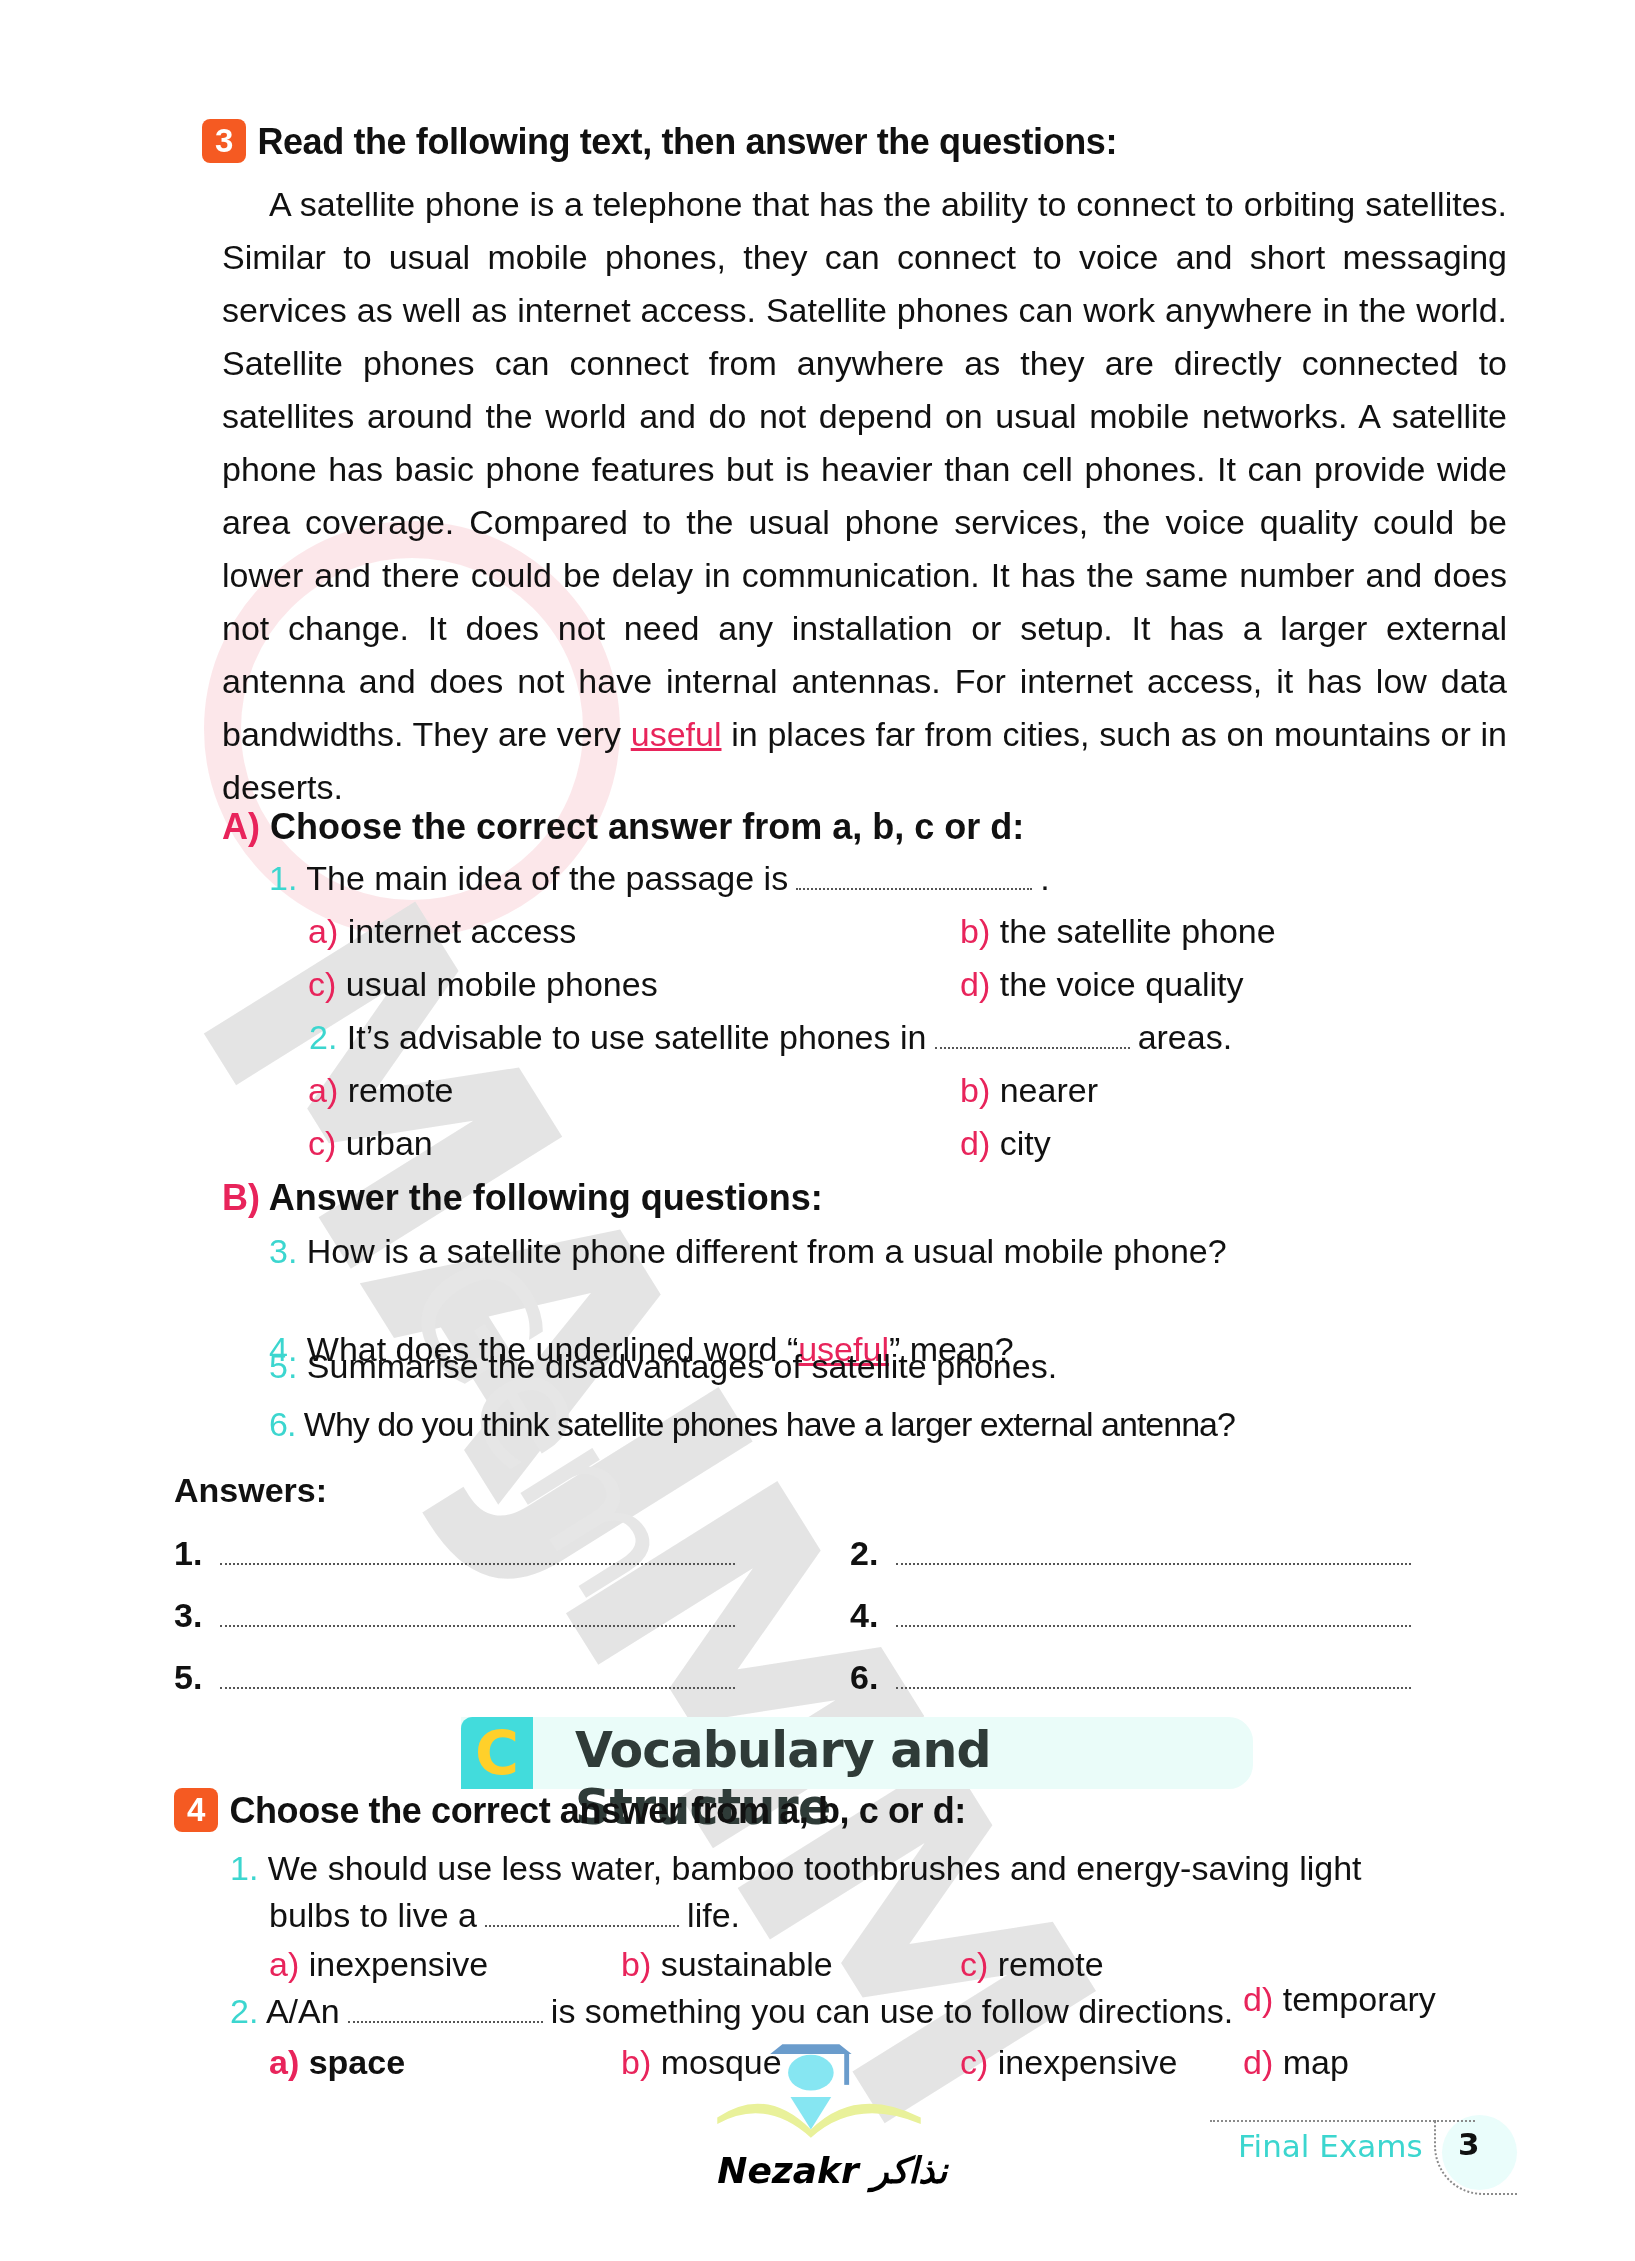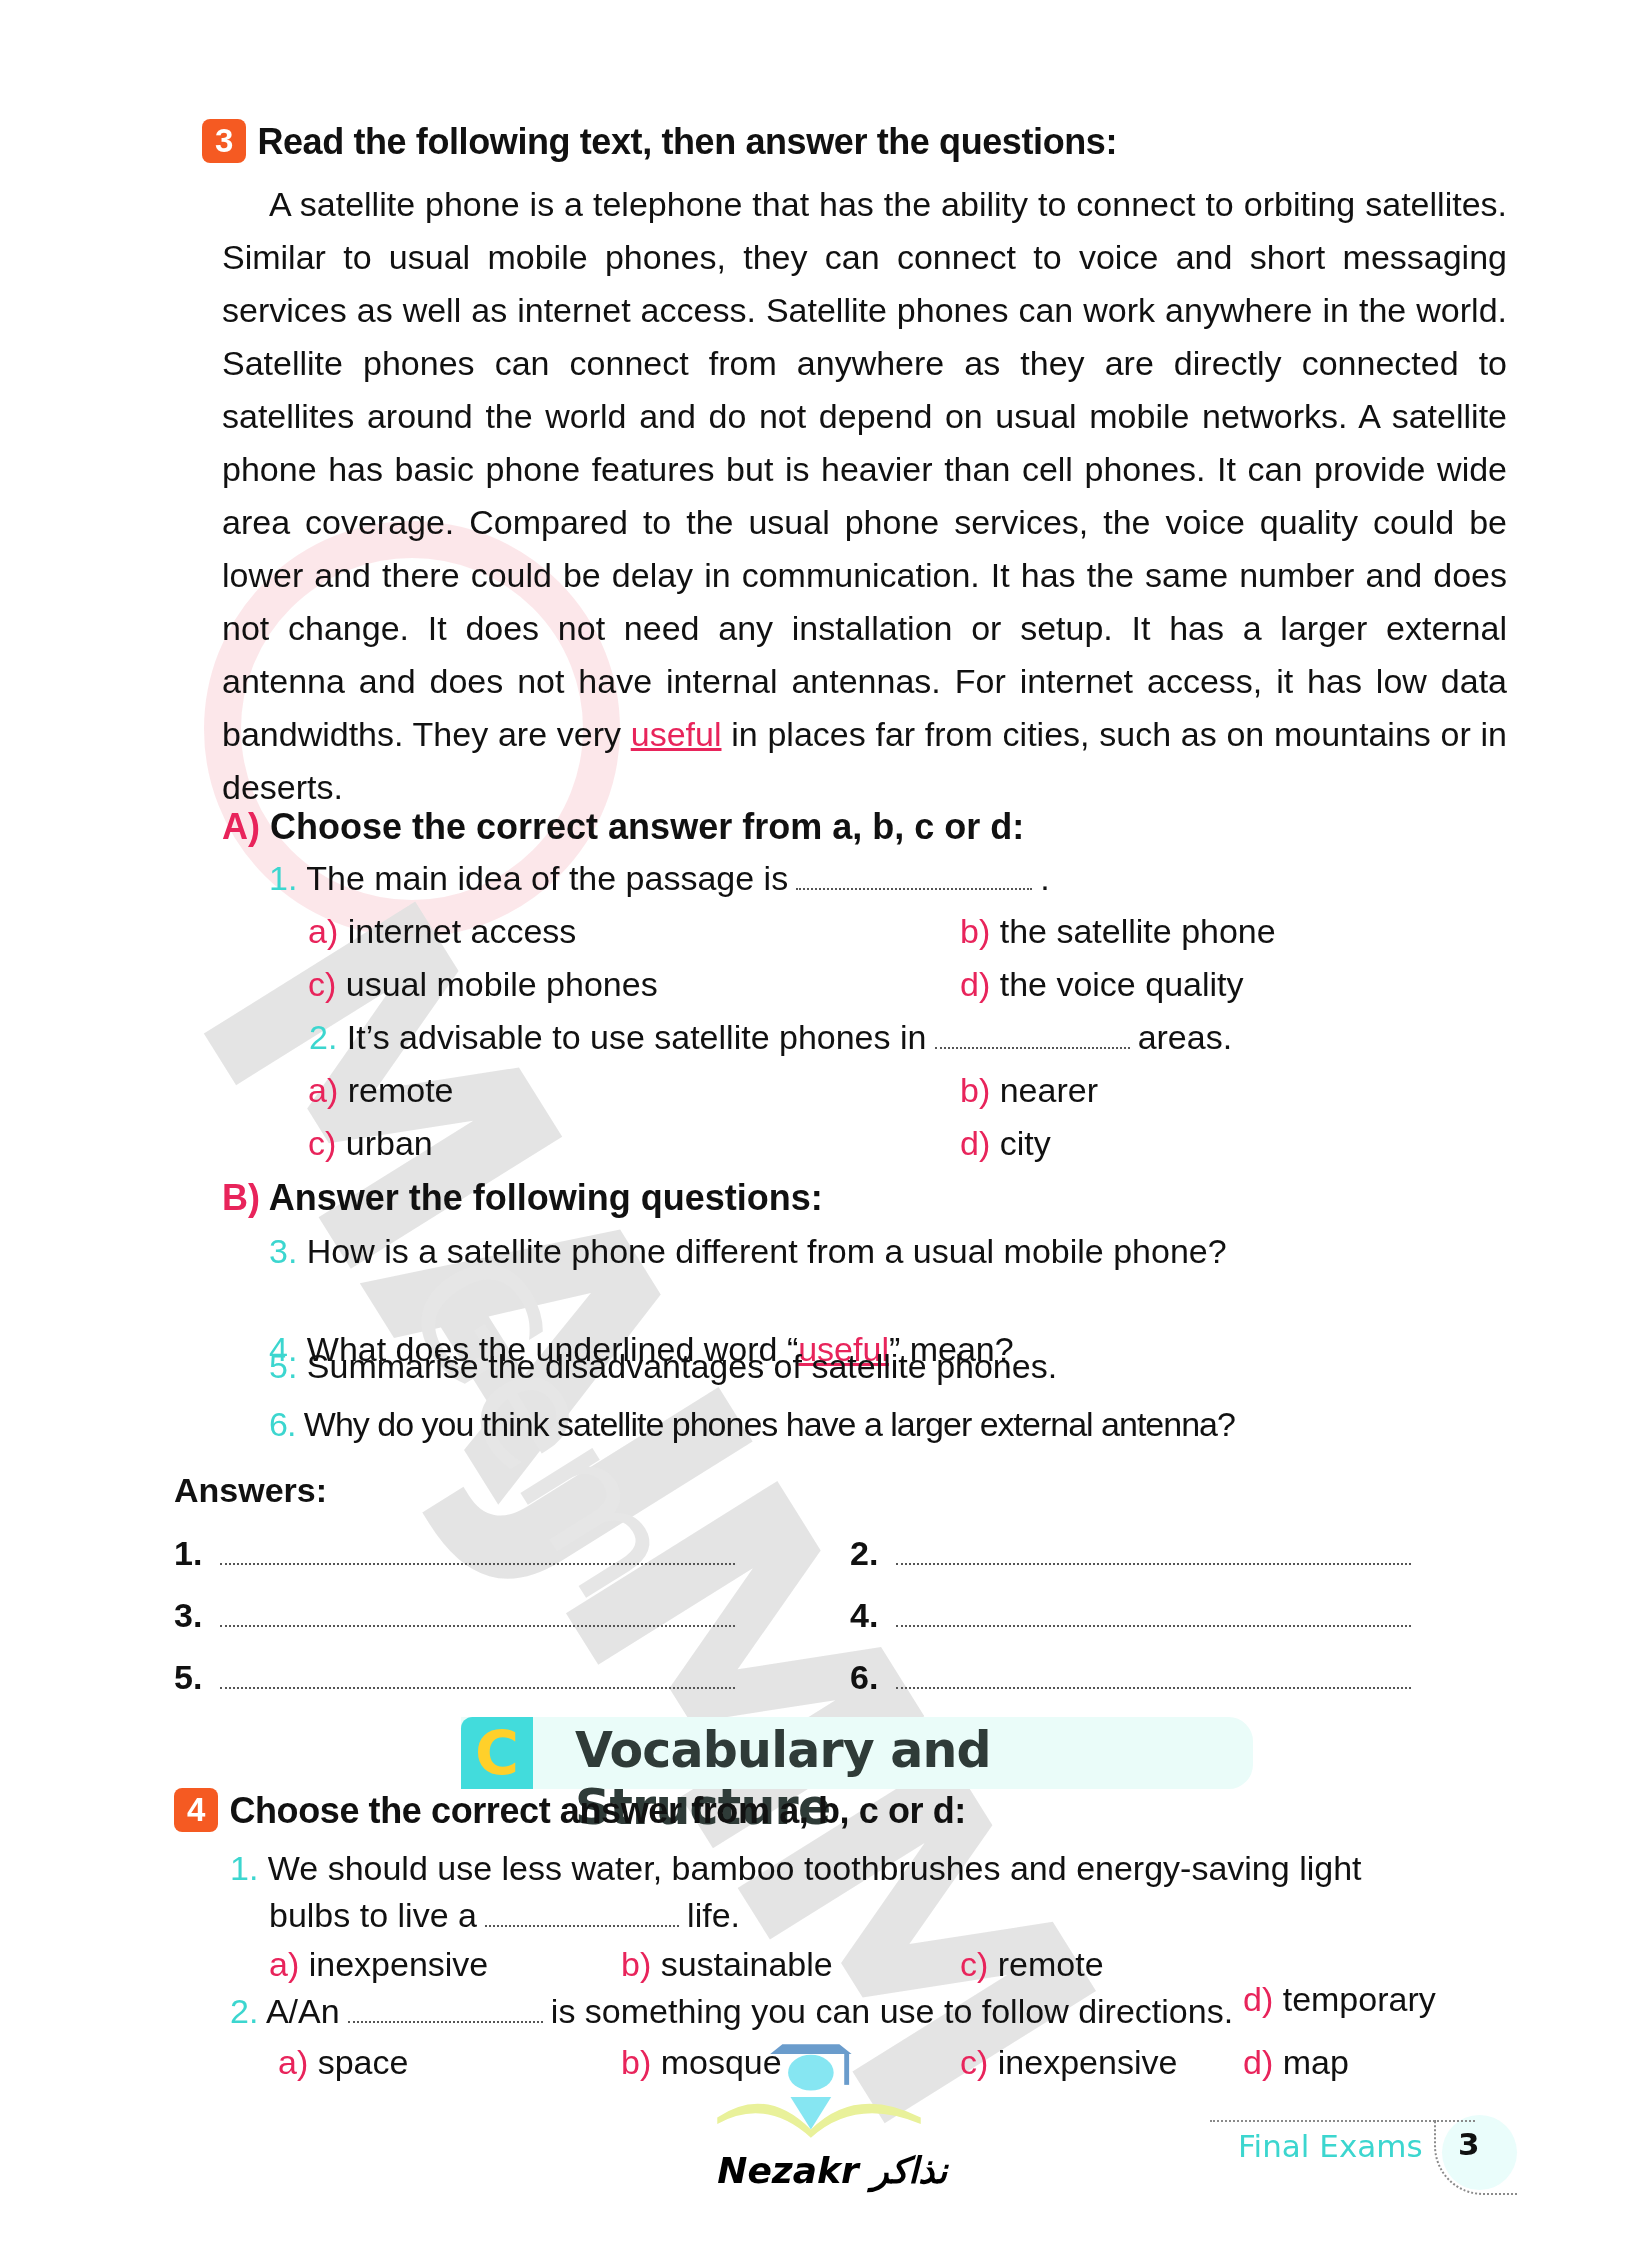--- a/index.html
+++ b/index.html
@@ -126,21 +126,21 @@
 </div>
 
 <div class="abs line" style="left:230px; top:1849px; width:1277px; text-align:justify;"><span class="teal">1.</span> <span>We should use less water, bamboo toothbrushes and energy-saving light</span></div>
 <div class="abs line" style="left:269px; top:1896px;"><span>bulbs to live a</span><span class="dots" style="width:194px;"></span><span>life.</span></div>
 <div class="abs line" style="left:269px; top:1945px;"><span class="pink">a)</span> <span>inexpensive</span></div>
 <div class="abs line" style="left:621px; top:1945px;"><span class="pink">b)</span> <span>sustainable</span></div>
 <div class="abs line" style="left:960px; top:1945px;"><span class="pink">c)</span> <span>remote</span></div>
 <div class="abs line" style="left:1243px; top:1945px;margin-top:35px;"><span class="pink">d)</span> <span>temporary</span></div>
 
 <div class="abs line" style="left:230px; top:1992px;"><span class="teal">2.</span> <span>A/An</span><span class="dots" style="width:195px;"></span><span>is something you can use to follow directions.</span></div>
-<div class="abs line" style="left:278px; top:2043px;"><span class="pink">a)</span> <span>space</span></div>
+<div class="abs line" style="left:269px; top:2043px;font-weight:bold;"><span class="pink">a)</span> <span>space</span></div>
 <div class="abs line" style="left:621px; top:2043px;"><span class="pink">b)</span> <span>mosque</span></div>
 <div class="abs line" style="left:960px; top:2043px;"><span class="pink">c)</span> <span>inexpensive</span></div>
 <div class="abs line" style="left:1243px; top:2043px;"><span class="pink">d)</span> <span>map</span></div>
 
 <div class="abs logo">
   <svg width="236" height="114" viewBox="0 0 290 140">
     <polygon points="100,10 170,10 185,22 85,22" fill="#6a9ccc"></polygon>
     <rect x="176" y="20" width="6" height="40" fill="#6a9ccc"></rect>
     <ellipse cx="135" cy="45" rx="28" ry="22" fill="#86e6f2"></ellipse>
     <path d="M110 75 L160 75 L135 115 Z" fill="#86e6f2"></path>

